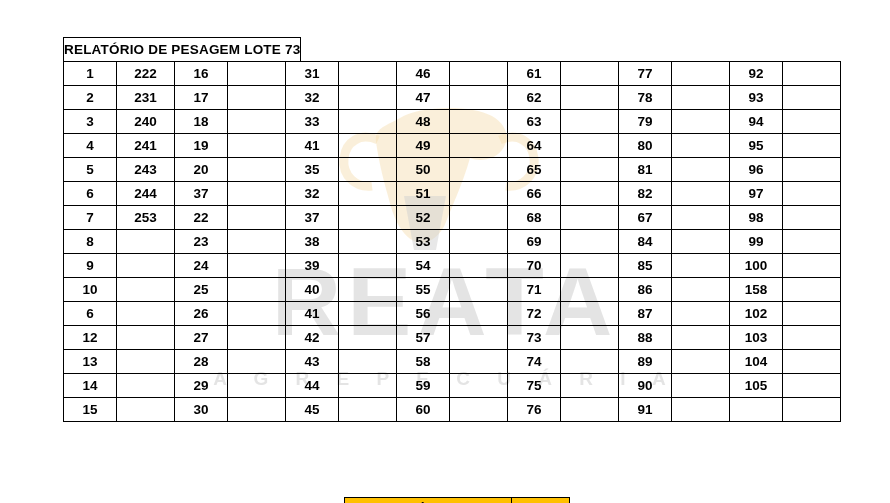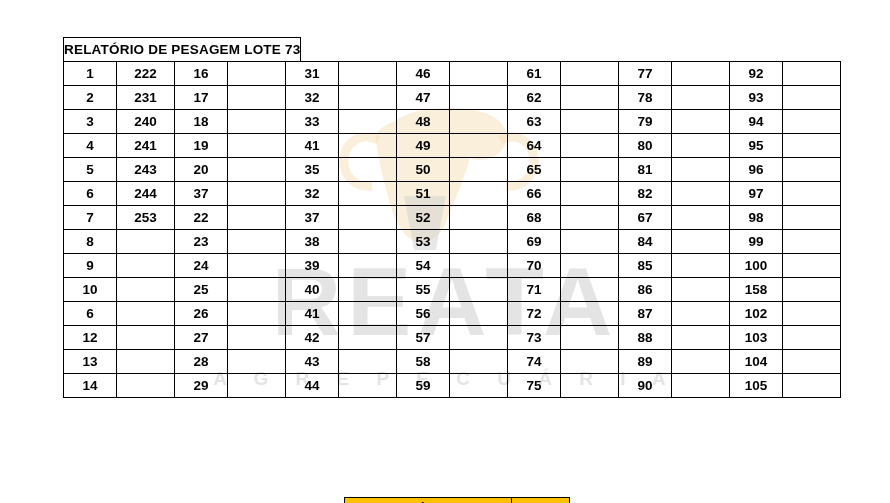--- a/index.html
+++ b/index.html
@@ -350,20 +350,36 @@
           <td class="val"></td>
           <td class="num">59</td>
           <td class="val"></td>
           <td class="num">75</td>
           <td class="val"></td>
           <td class="num">90</td>
           <td class="val"></td>
           <td class="num">105</td>
           <td class="val"></td>
         </tr>
+        <tr>
+          <td class="num">15</td>
+          <td class="val"></td>
+          <td class="num">30</td>
+          <td class="val"></td>
+          <td class="num">45</td>
+          <td class="val"></td>
+          <td class="num">60</td>
+          <td class="val"></td>
+          <td class="num">76</td>
+          <td class="val"></td>
+          <td class="num">91</td>
+          <td class="val"></td>
+          <td class="num"></td>
+          <td class="val"></td>
+        </tr>
       </tbody>
   </table>
 </div>
 
 <div class="footer">
   <table class="footer-grid">
     <tbody>
       <tr>
         <td class="media-label">MÉDIA</td>
         <td class="media-value">239</td>

